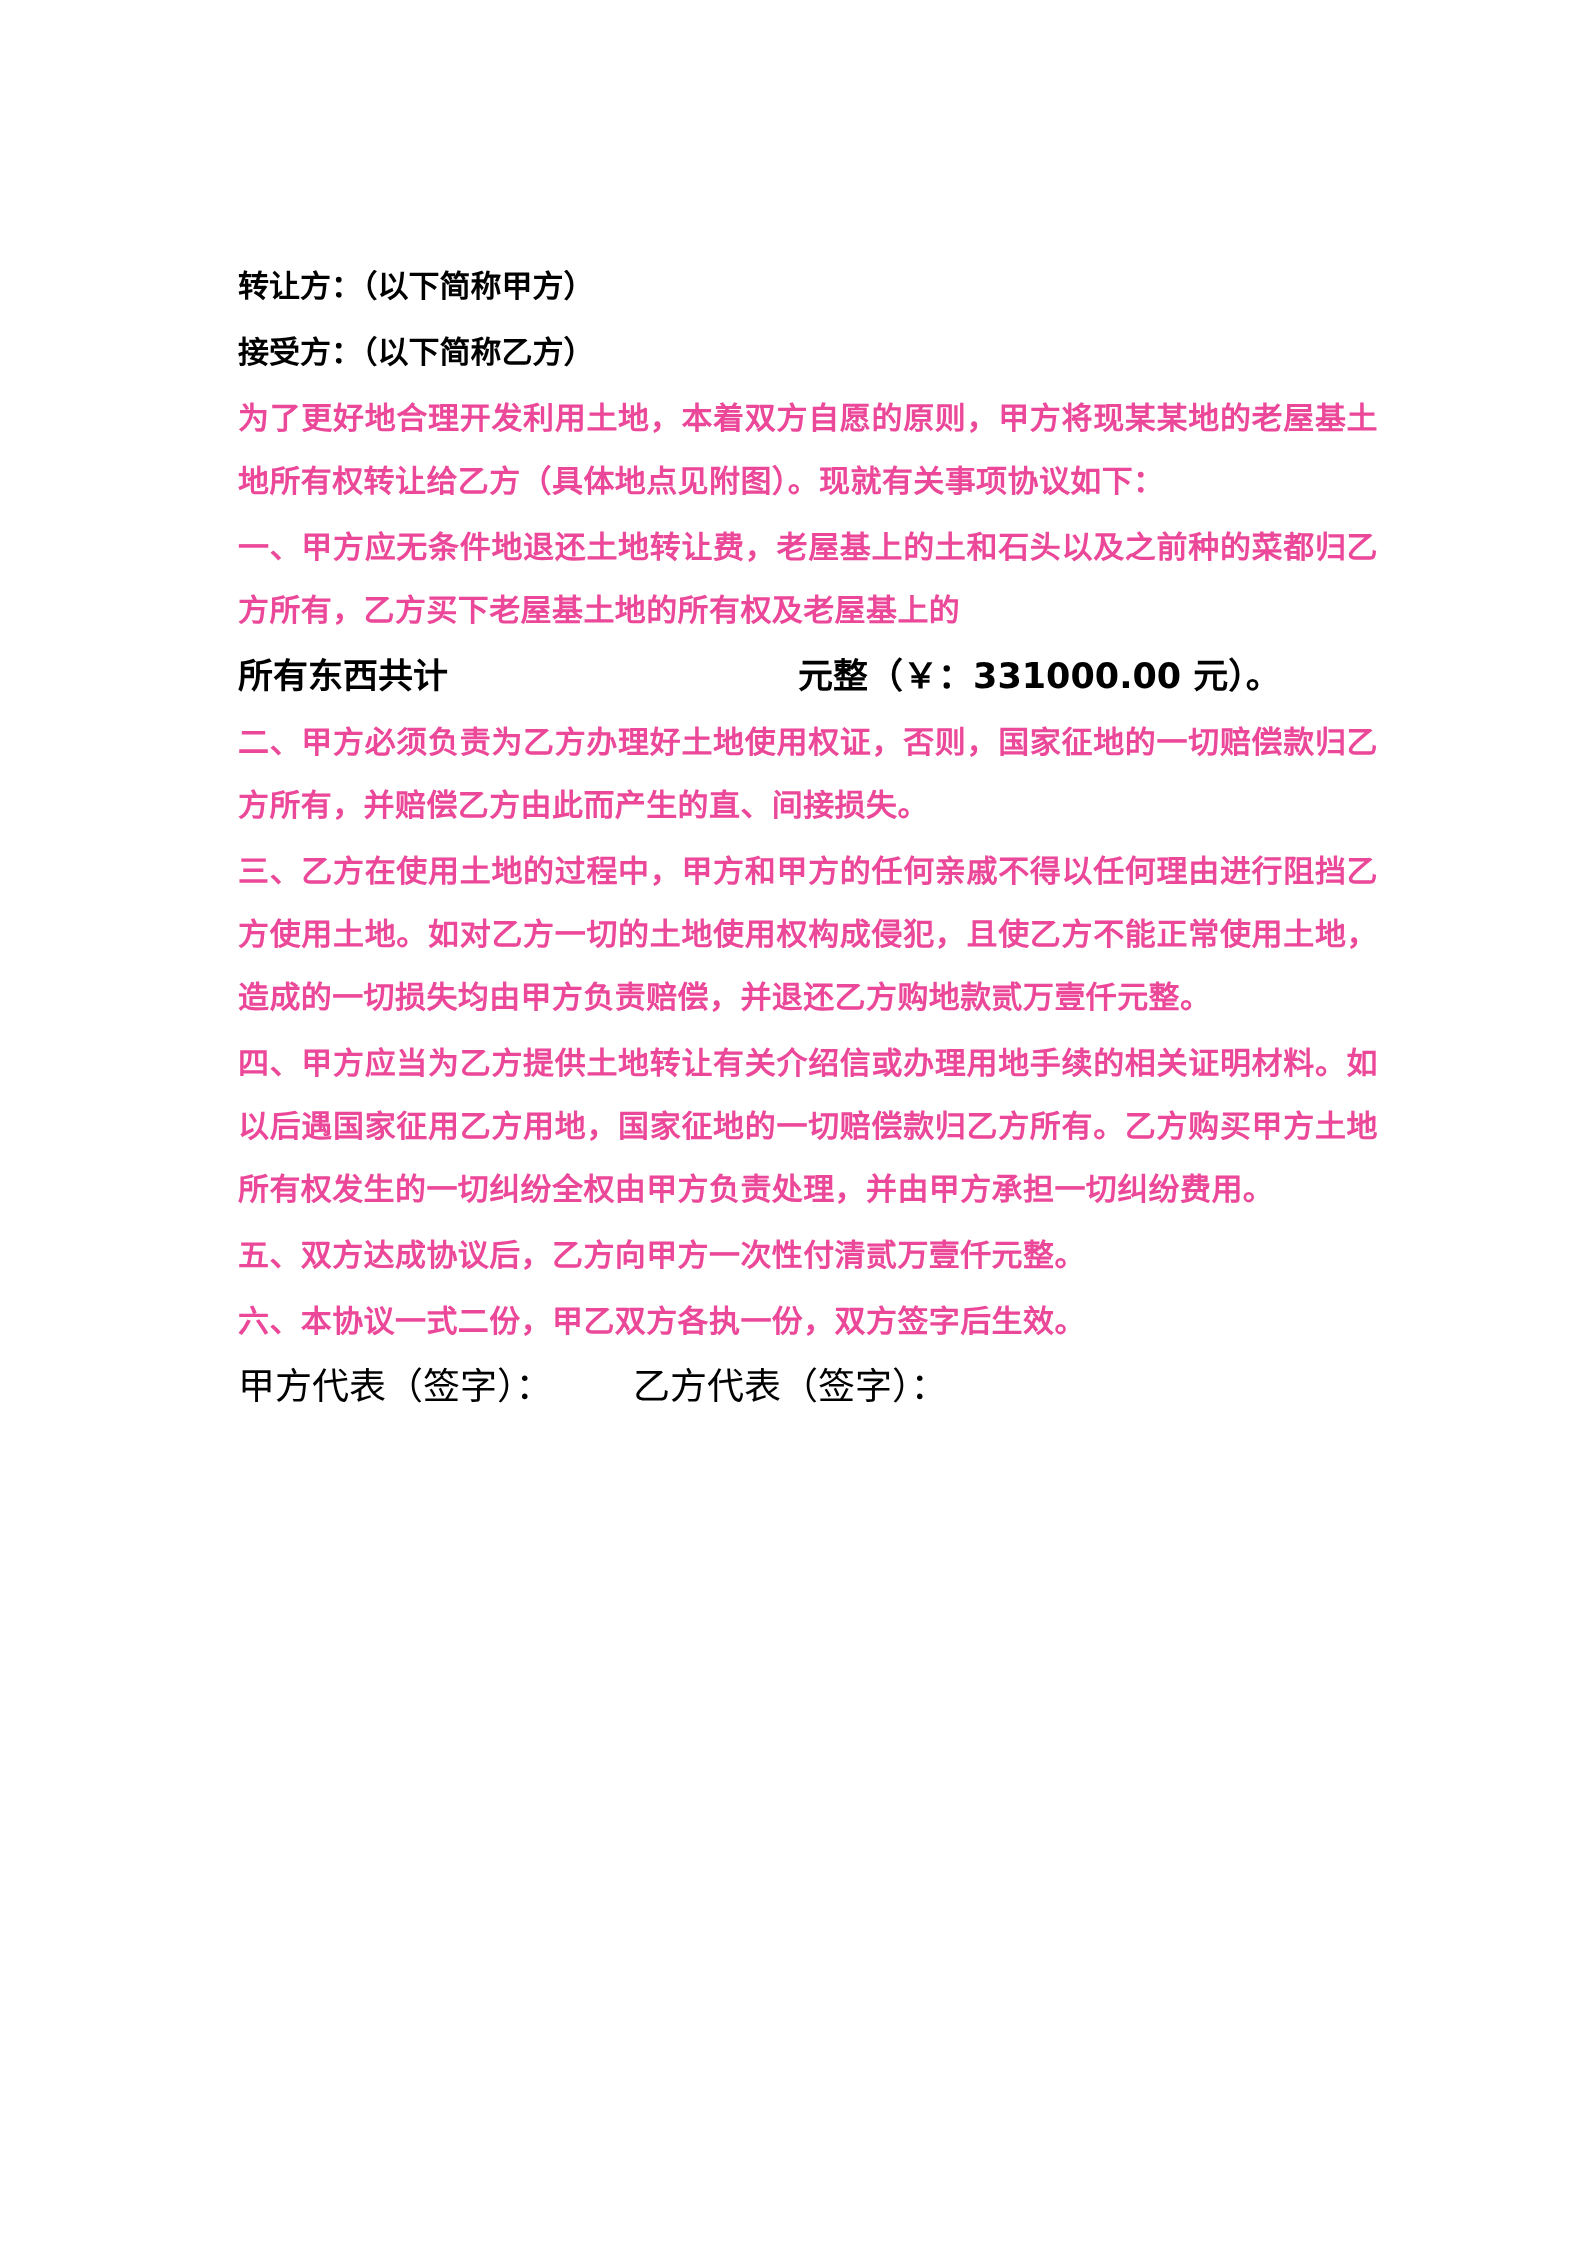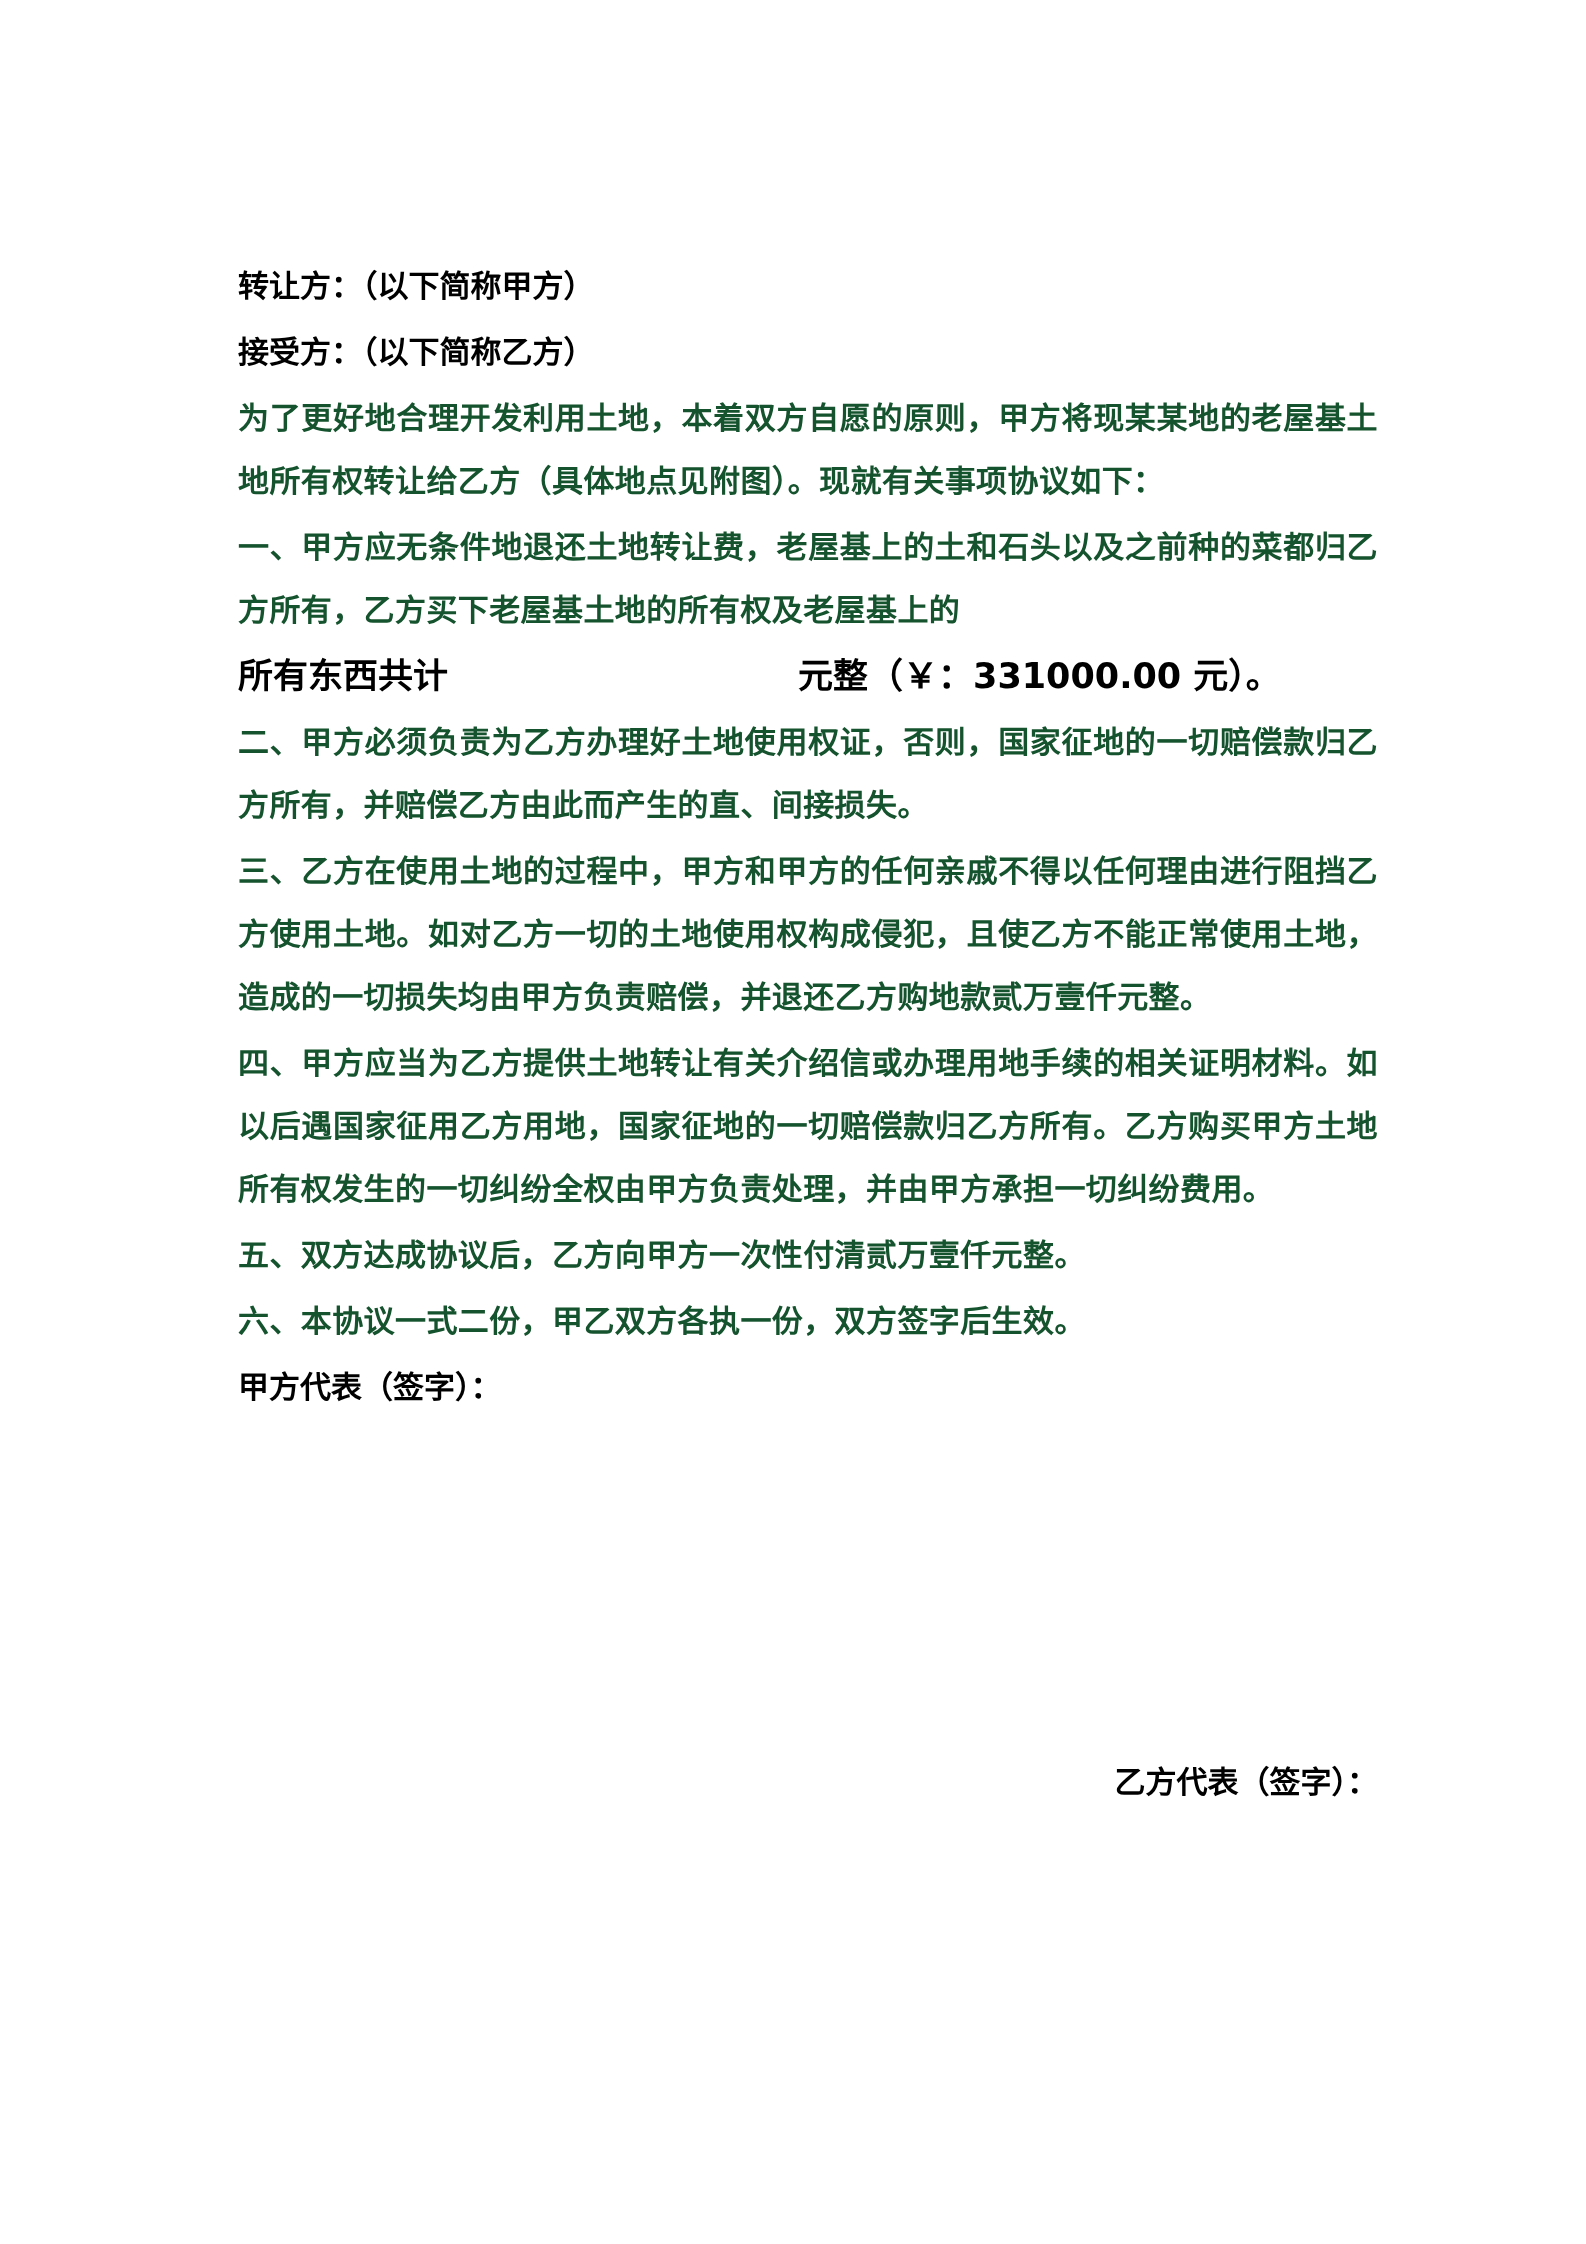--- a/index.html
+++ b/index.html
@@ -27,43 +27,42 @@
     width: 1140px;
   }
   .para {
     font-size: 31px;
     line-height: 63px;
     letter-spacing: 0.4px;
     text-align: justify;
     text-justify: inter-ideograph;
     margin: 0 0 3px 0;
     font-weight: 700;
-    color: #14532d;
+    color: #ec4899;
   }
   
   .lead {
     font-weight: 700;
     font-size: 31px;
     line-height: 62px;
     margin: 0 0 4px 0;
   }
   .amount-line {
     font-size: 35px;
     line-height: 63px;
     font-weight: 700;
     margin: 0 0 3px 0;
     white-space: pre;
   }
   .sign-row {
     display: flex;
-    font-size: 31px;
+    font-size: 37px;
     line-height: 62px;
-    font-weight: 700;
+    font-weight: 400;
     margin-top: 2px;
-    flex-direction: column;
   }
   .sign-a {
     width: 395px;
     flex: 0 0 395px;
   }
   .sign-b {
     flex: 0 0 auto;
     text-align: right;
   }
   .nowrap { white-space: nowrap; }

